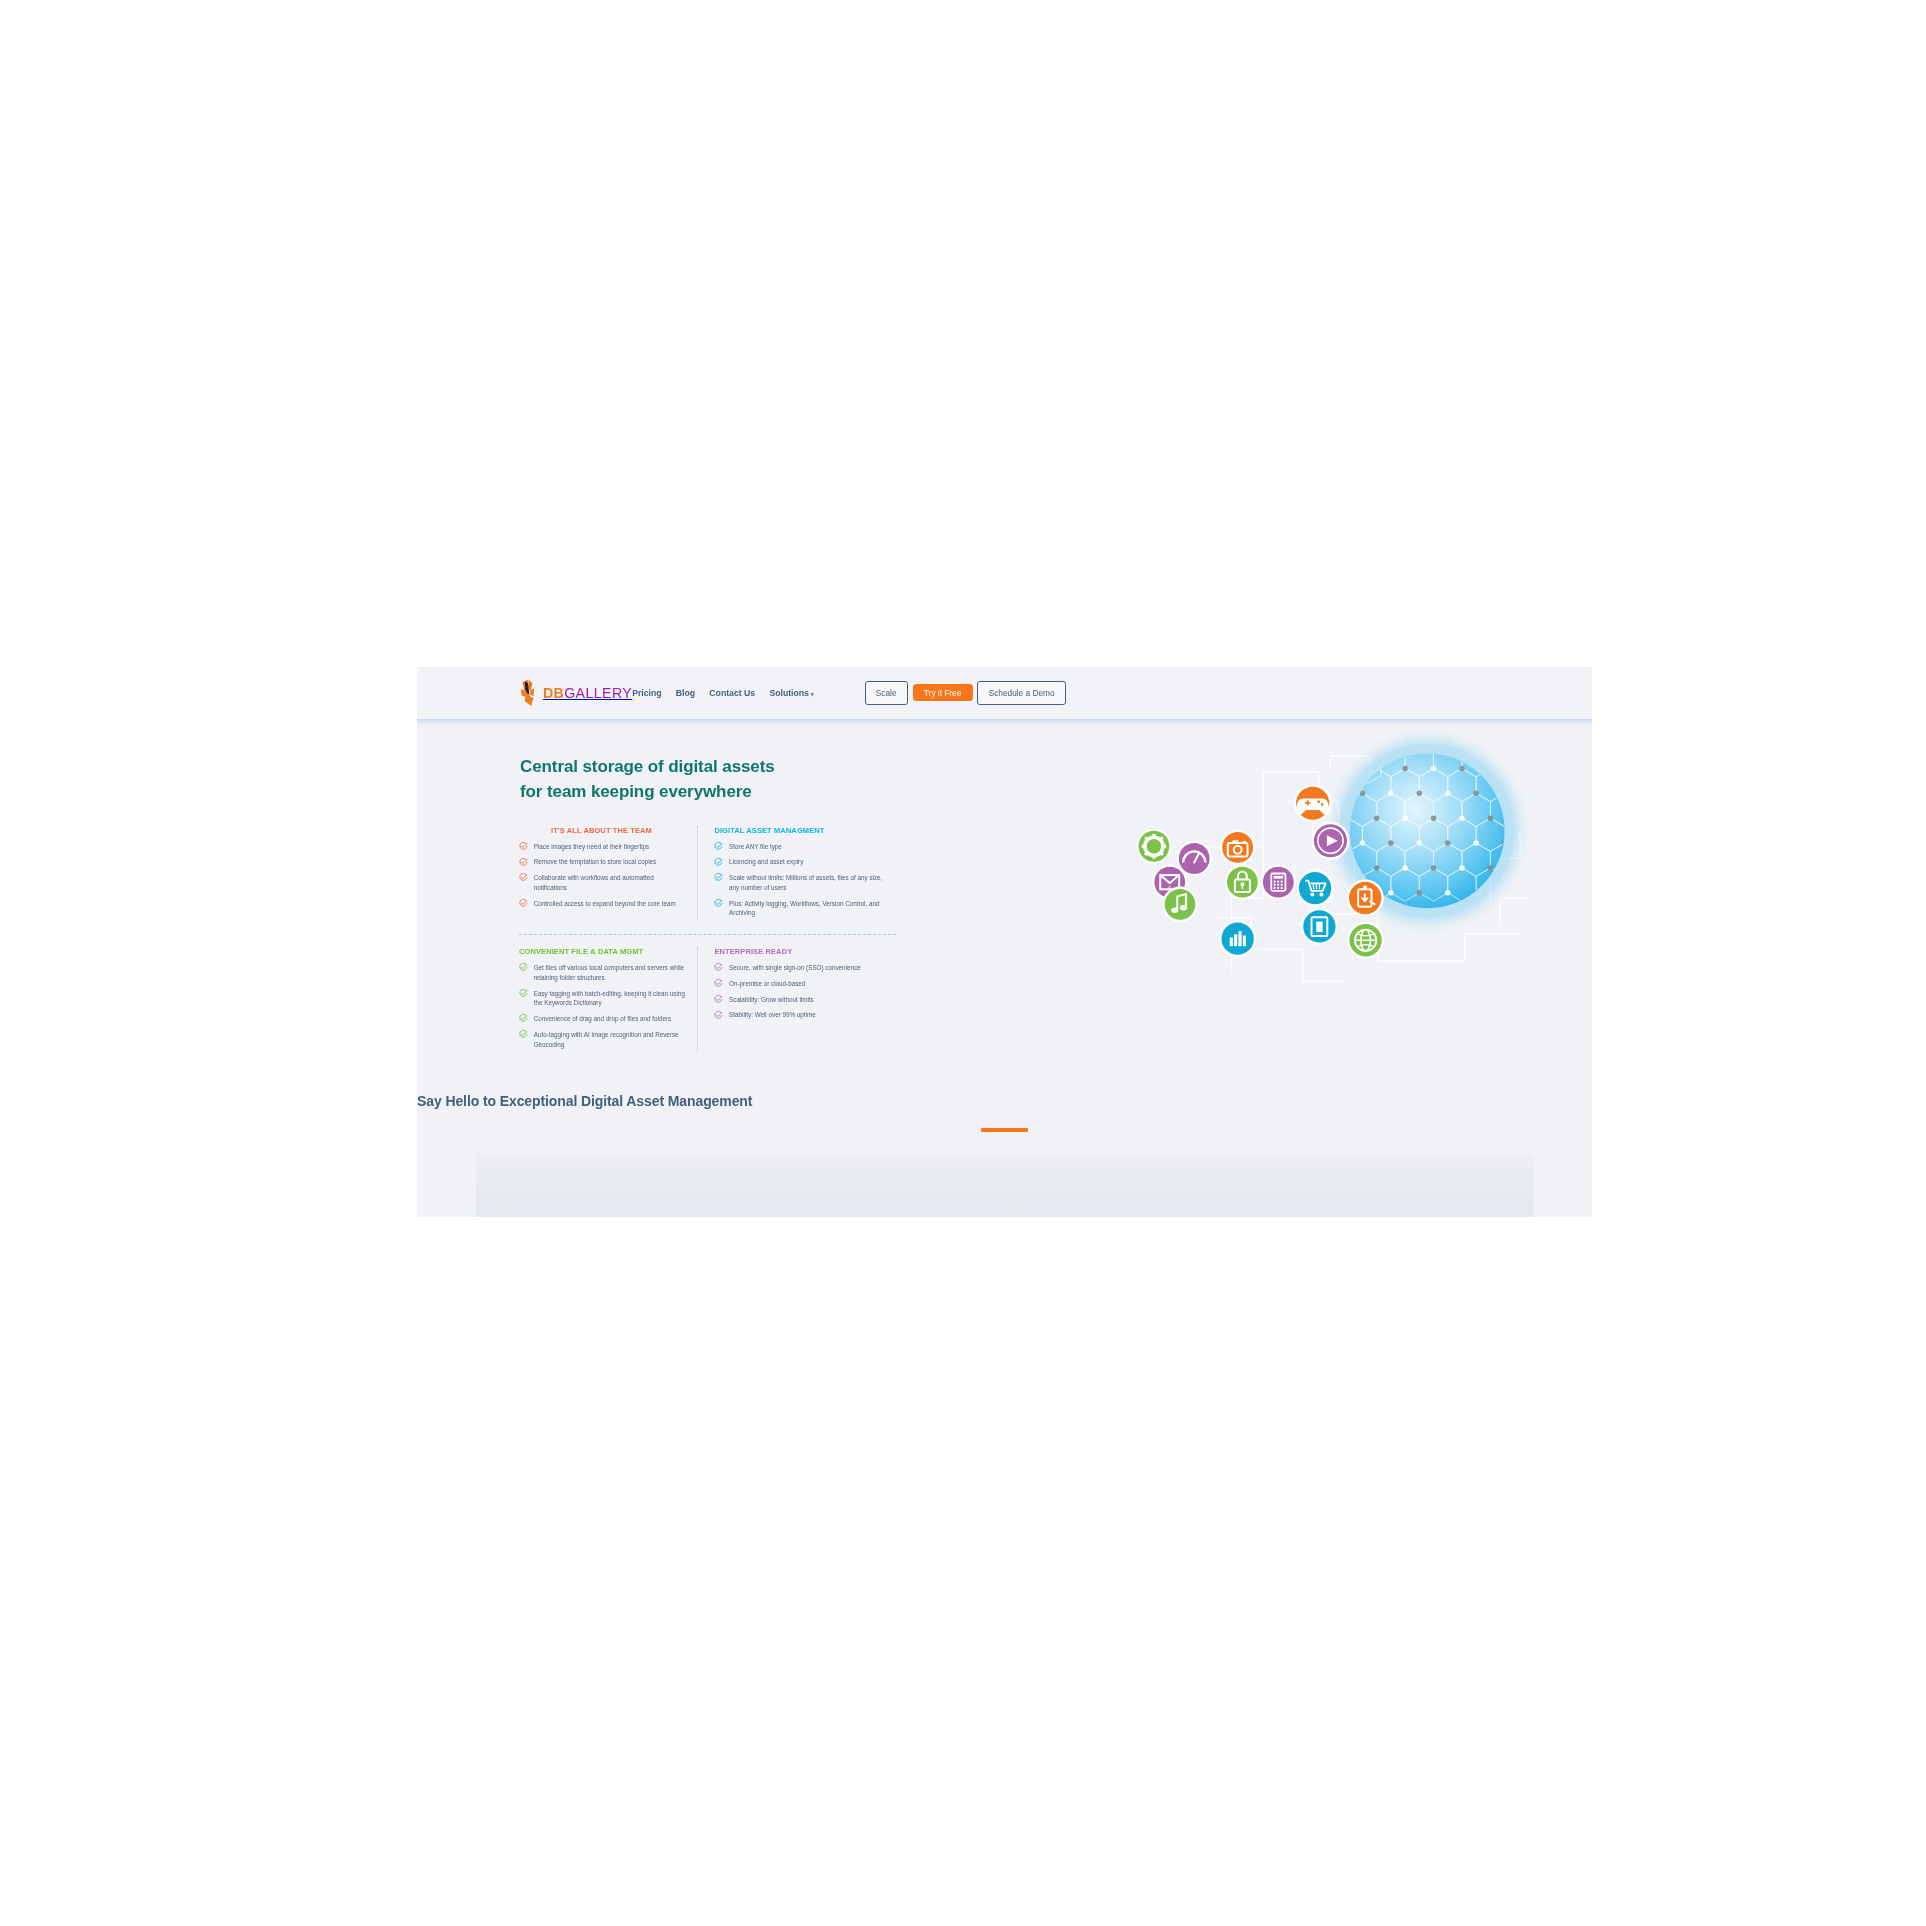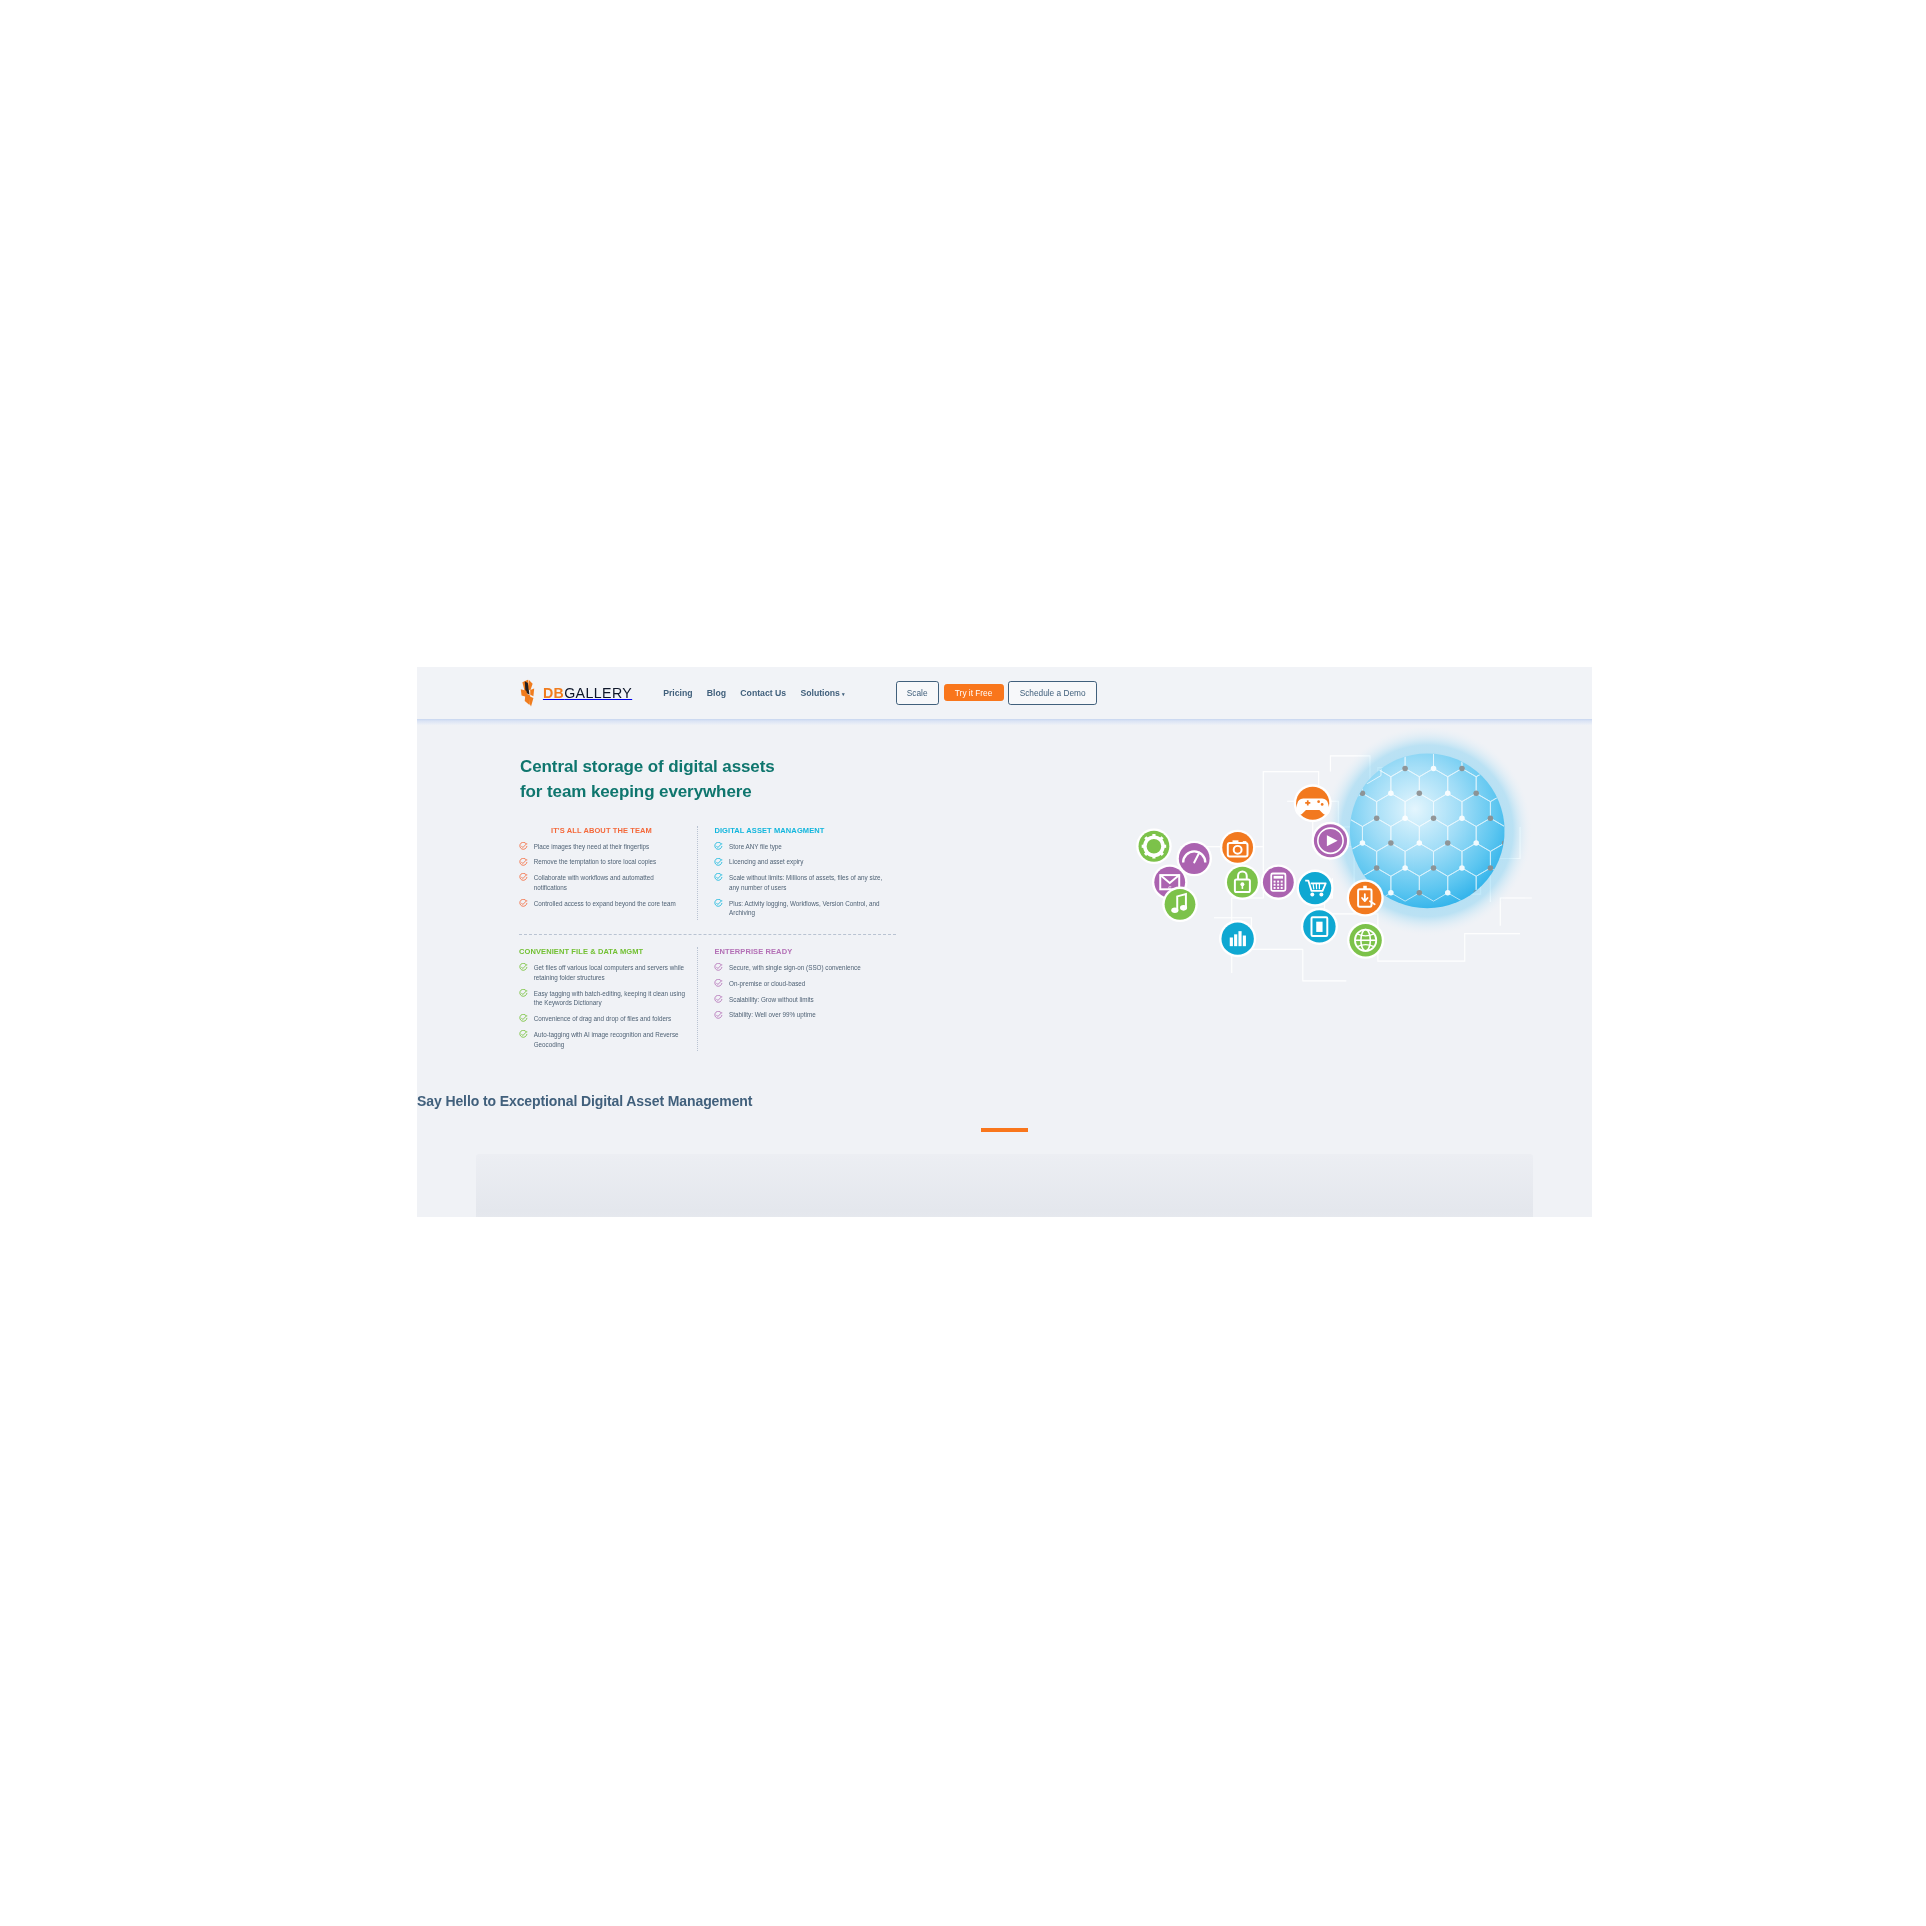--- a/index.html
+++ b/index.html
@@ -19,24 +19,24 @@
   .header-inner{display:flex;align-items:center;width:100%;padding:0 0 0 103px;box-sizing:border-box;}
 
   
   .logo{display:flex;align-items:center;gap:0px;}
   .logo-mark{position:relative;width:21.3px;height:28.4px;flex:0 0 auto;}
   .logo-mark svg{display:block;}
   .logo-type{position:relative;margin-left:1.6px;}
   .logo-rule{height:2px;background:#6d6e70;width:81px;}
   .logo-words{display:flex;align-items:center;padding:0.8px 0;}
   .logo-db{font-size:14.2px;font-weight:700;letter-spacing:0.4px;color:#f07c1e;line-height:1;font-family:"Liberation Sans",sans-serif;}
-  .logo-gallery{font-size:14.2px;font-weight:400;letter-spacing:0.4px;color:#0f172a;line-height:1;font-family:"Liberation Sans",sans-serif;}
-
-  
-  .main-nav{display:flex;align-items:center;gap:14.2px;margin-left:31px;}
+  .logo-gallery{font-size:14.2px;font-weight:400;letter-spacing:0.4px;color:#a21caf;line-height:1;font-family:"Liberation Sans",sans-serif;}
+
+  
+  .main-nav{display:flex;align-items:center;gap:14.2px;}
   .nav-link{
     font-size:8.7px;font-weight:700;color:#41607c;text-decoration:none;white-space:nowrap;
   }
   .nav-caret{font-size:5.1px;margin-left:2px;color:#41607c;}
 
   
   .header-actions{display:flex;align-items:center;gap:4.7px;margin-left:51px;}
   .btn{
     font-size:8.3px;font-weight:400;border-radius:2.8px;display:inline-flex;align-items:center;
     justify-content:center;white-space:nowrap;box-sizing:border-box;cursor:pointer;

